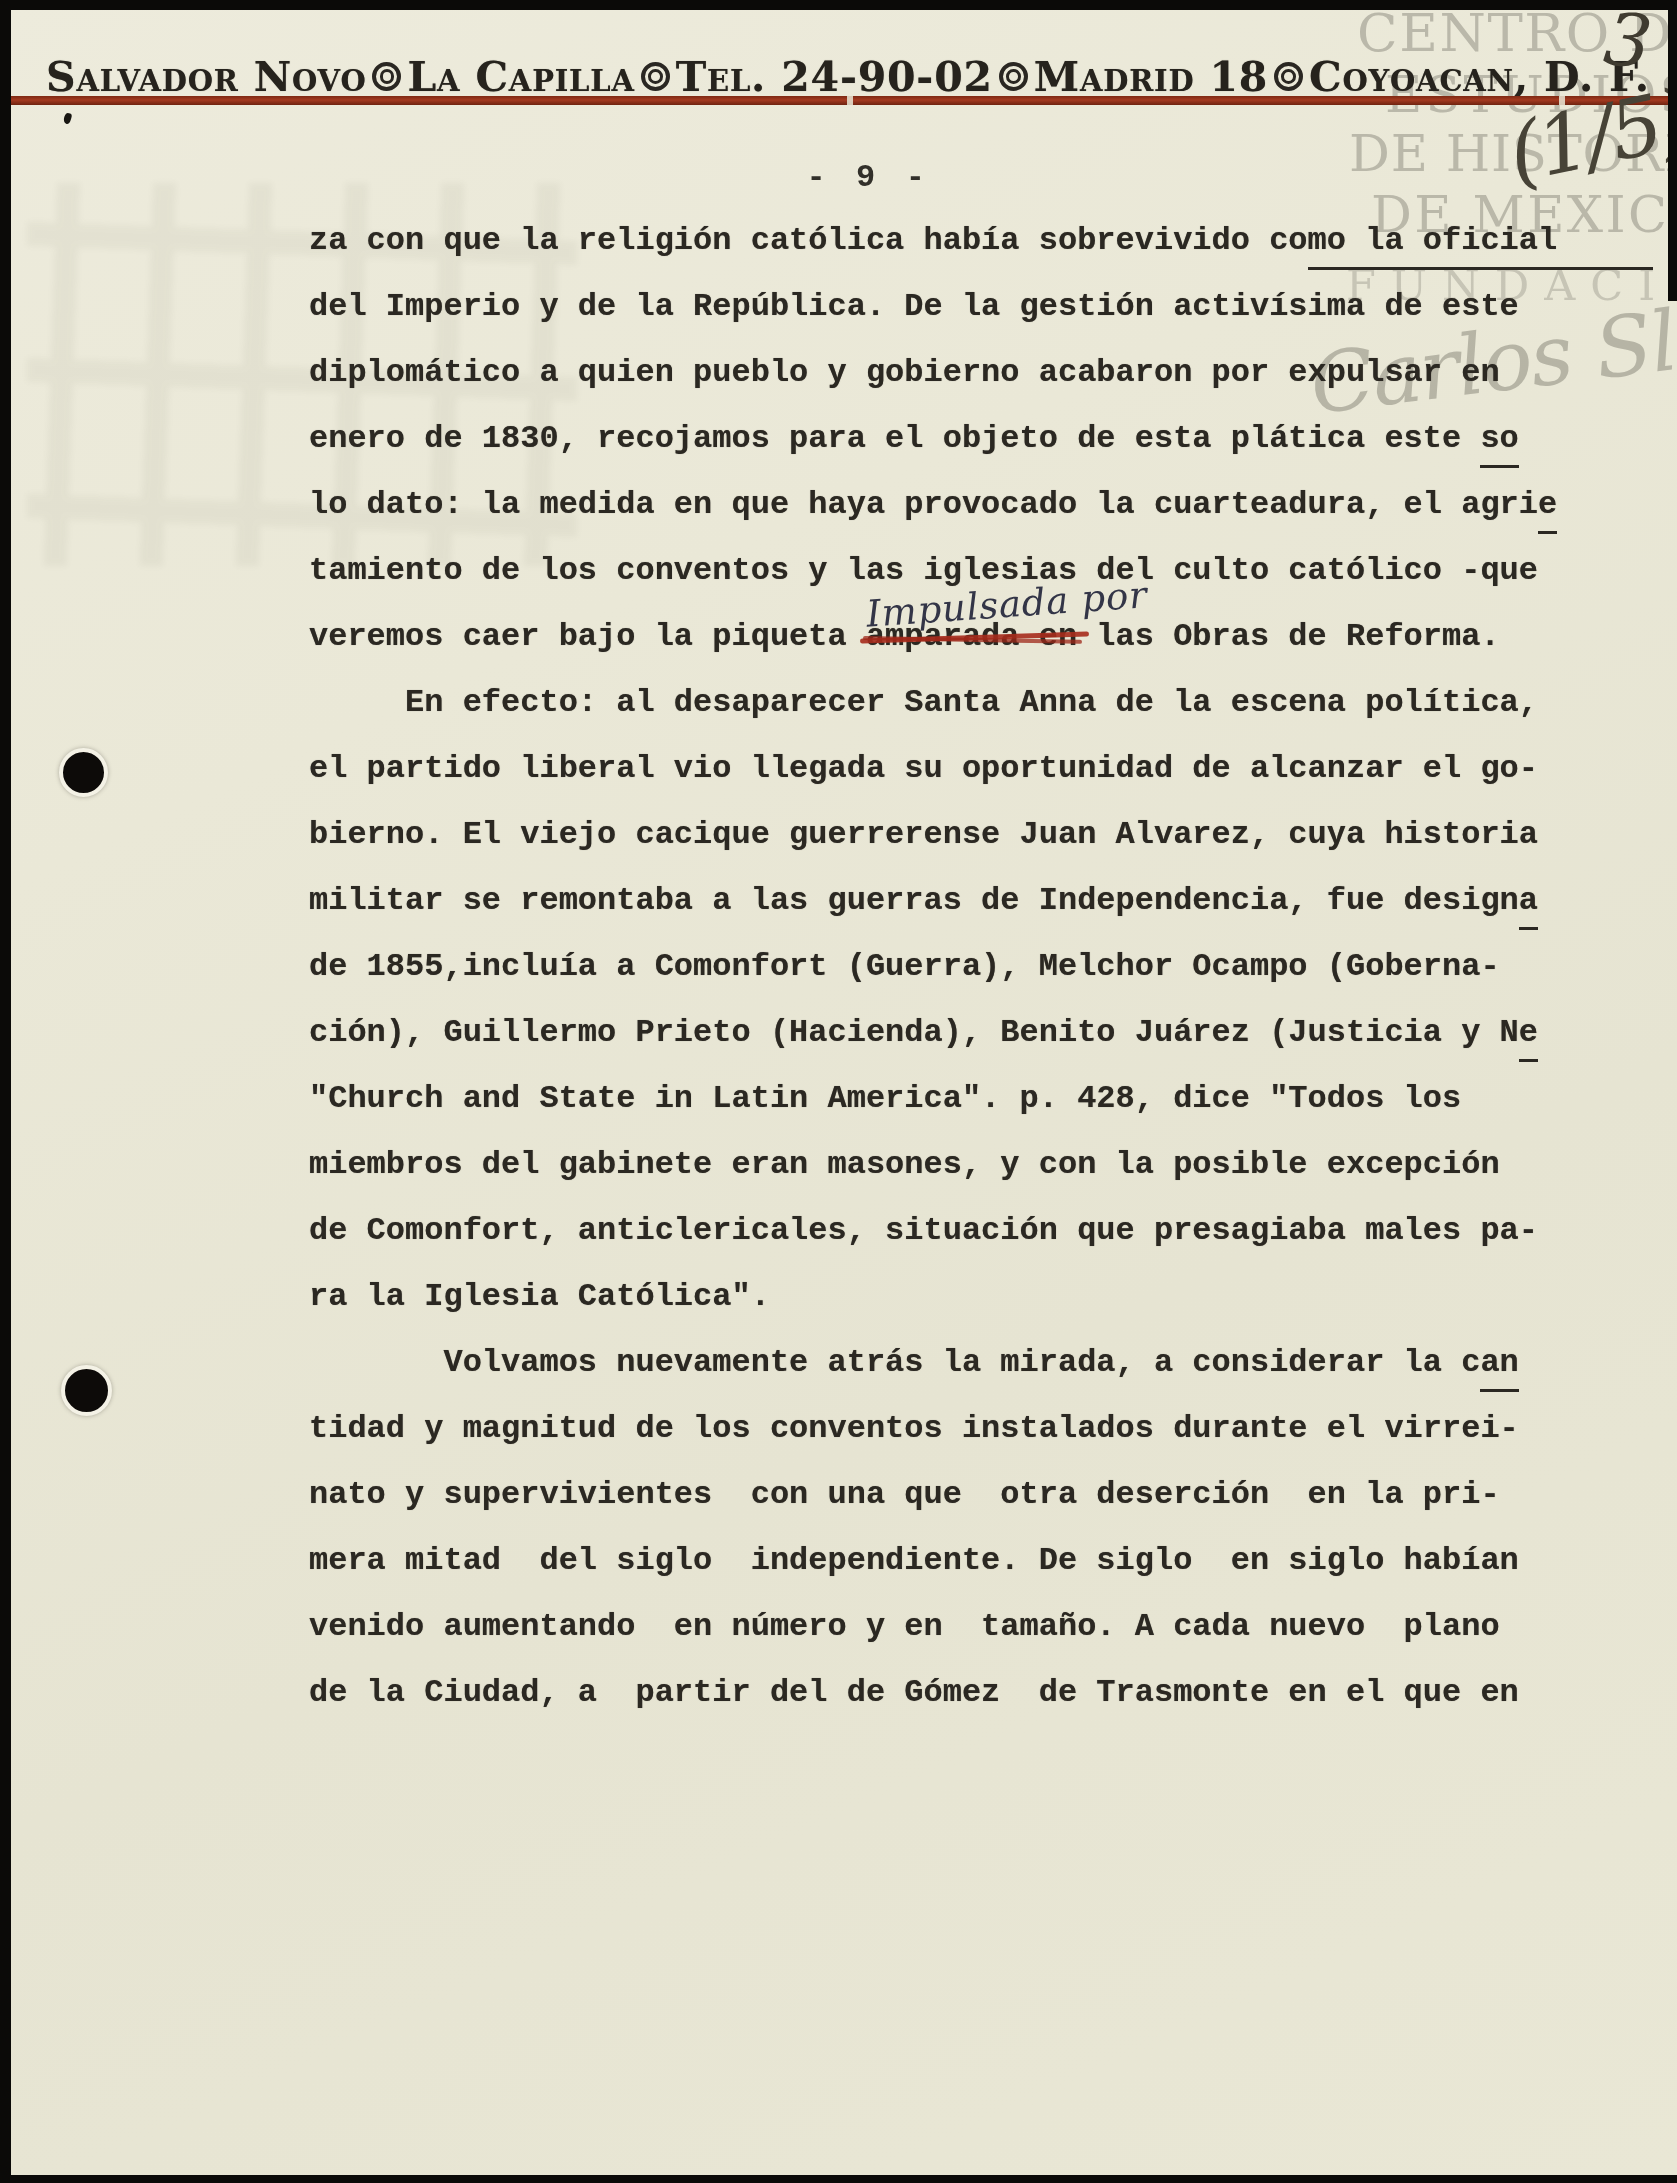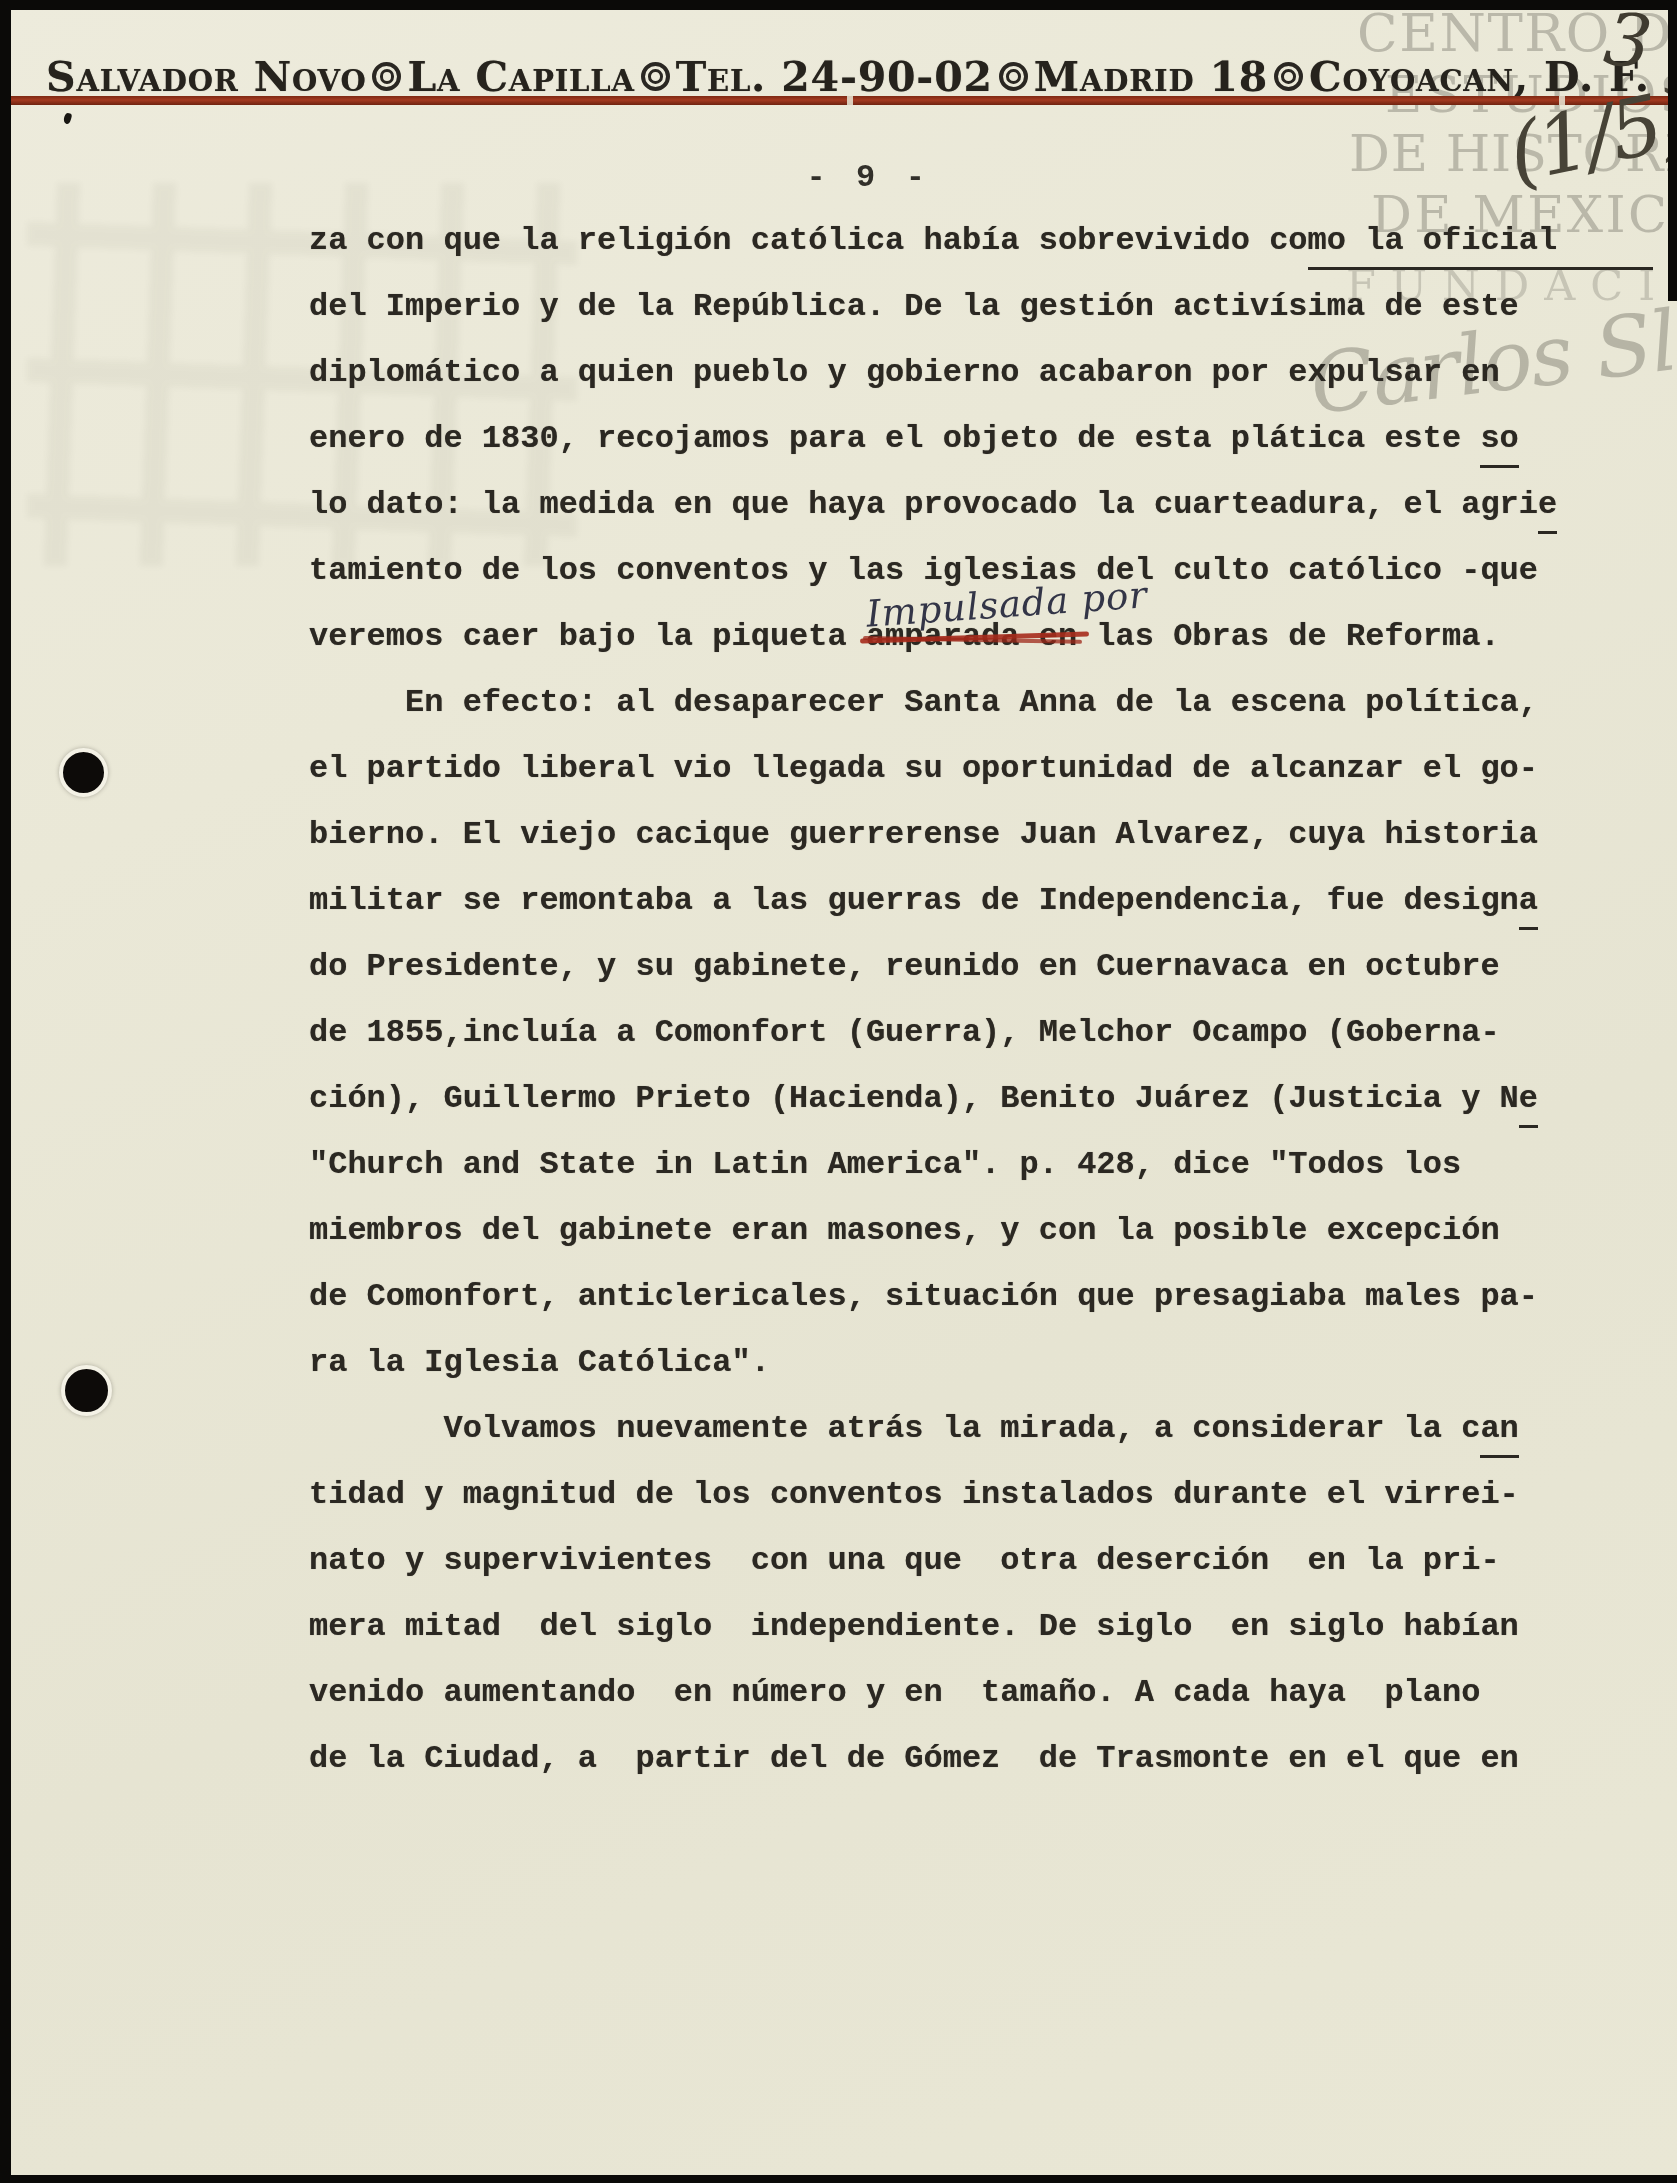--- a/index.html
+++ b/index.html
@@ -131,32 +131,31 @@
     <div class="line"><span>del Imperio y de la República. De la gestión activísima de este</span><span class="u"></span></div>
     <div class="line"><span>diplomático a quien pueblo y gobierno acabaron por expulsar en</span><span class="u"></span></div>
     <div class="line"><span>enero de 1830, recojamos para el objeto de esta plática este </span><span class="u">so</span></div>
     <div class="line"><span>lo dato: la medida en que haya provocado la cuarteadura, el agri</span><span class="u">e</span></div>
     <div class="line"><span>tamiento de los conventos y las iglesias del culto católico -que</span><span class="u"></span></div>
     <div class="line"><span>veremos caer bajo la piqueta </span><span class="strike"><span>amparada en</span></span><span> las Obras de Reforma.</span></div>
     <div class="line"><span>     En efecto: al desaparecer Santa Anna de la escena política,</span><span class="u"></span></div>
     <div class="line"><span>el partido liberal vio llegada su oportunidad de alcanzar el go-</span><span class="u"></span></div>
     <div class="line"><span>bierno. El viejo cacique guerrerense Juan Alvarez, cuya historia</span><span class="u"></span></div>
     <div class="line"><span>militar se remontaba a las guerras de Independencia, fue design</span><span class="u">a</span></div>
-    <div class="line"><span>do Presidente, y su gabinete, reunido en Cuernavaca en octubre</span><span class="u"></span></div>
     <div class="line"><span>de 1855,incluía a Comonfort (Guerra), Melchor Ocampo (Goberna-</span><span class="u"></span></div>
     <div class="line"><span>ción), Guillermo Prieto (Hacienda), Benito Juárez (Justicia y N</span><span class="u">e</span></div>
     <div class="line"><span>"Church and State in Latin America". p. 428, dice "Todos los</span><span class="u"></span></div>
     <div class="line"><span>miembros del gabinete eran masones, y con la posible excepción</span><span class="u"></span></div>
     <div class="line"><span>de Comonfort, anticlericales, situación que presagiaba males pa-</span><span class="u"></span></div>
     <div class="line"><span>ra la Iglesia Católica".</span><span class="u"></span></div>
     <div class="line"><span>       Volvamos nuevamente atrás la mirada, a considerar la c</span><span class="u">an</span></div>
     <div class="line"><span>tidad y magnitud de los conventos instalados durante el virrei-</span><span class="u"></span></div>
     <div class="line"><span>nato y supervivientes  con una que  otra deserción  en la pri-</span><span class="u"></span></div>
     <div class="line"><span>mera mitad  del siglo  independiente. De siglo  en siglo habían</span><span class="u"></span></div>
-    <div class="line"><span>venido aumentando  en número y en  tamaño. A cada haya  plano</span><span class="u"></span></div>
+    <div class="line"><span>venido aumentando  en número y en  tamaño. A cada nuevo  plano</span><span class="u"></span></div>
     <div class="line"><span>de la Ciudad, a  partir del de Gómez  de Trasmonte en el que en</span><span class="u"></span></div>
   </div>
 
   <div class="hw hw-corr">Impulsada por</div>
 
   <div class="hole hole-1"></div>
   <div class="hole hole-2"></div>
 
   <div class="edge edge-top"></div>
   <div class="edge edge-left"></div>

